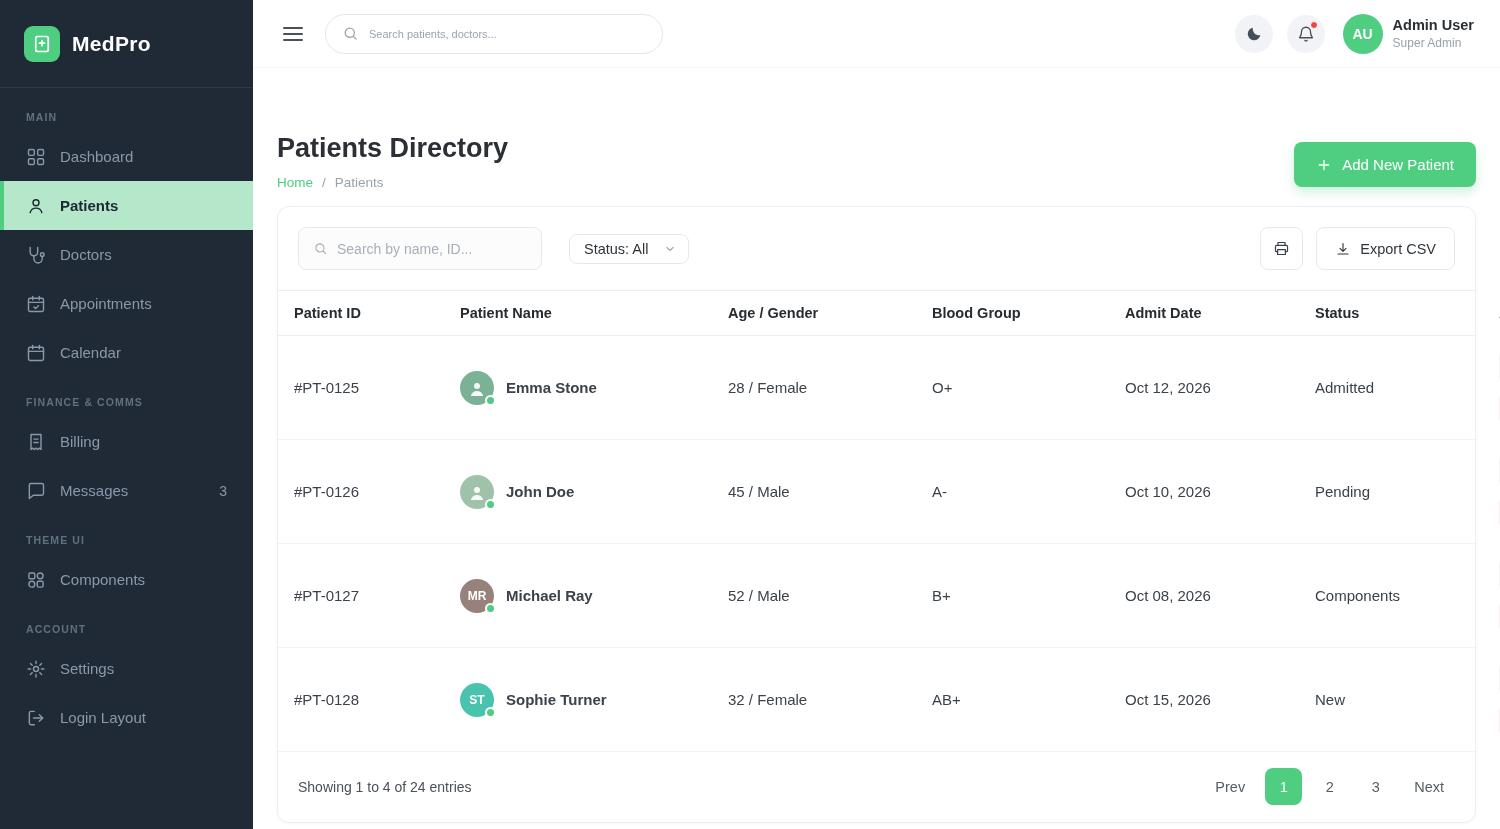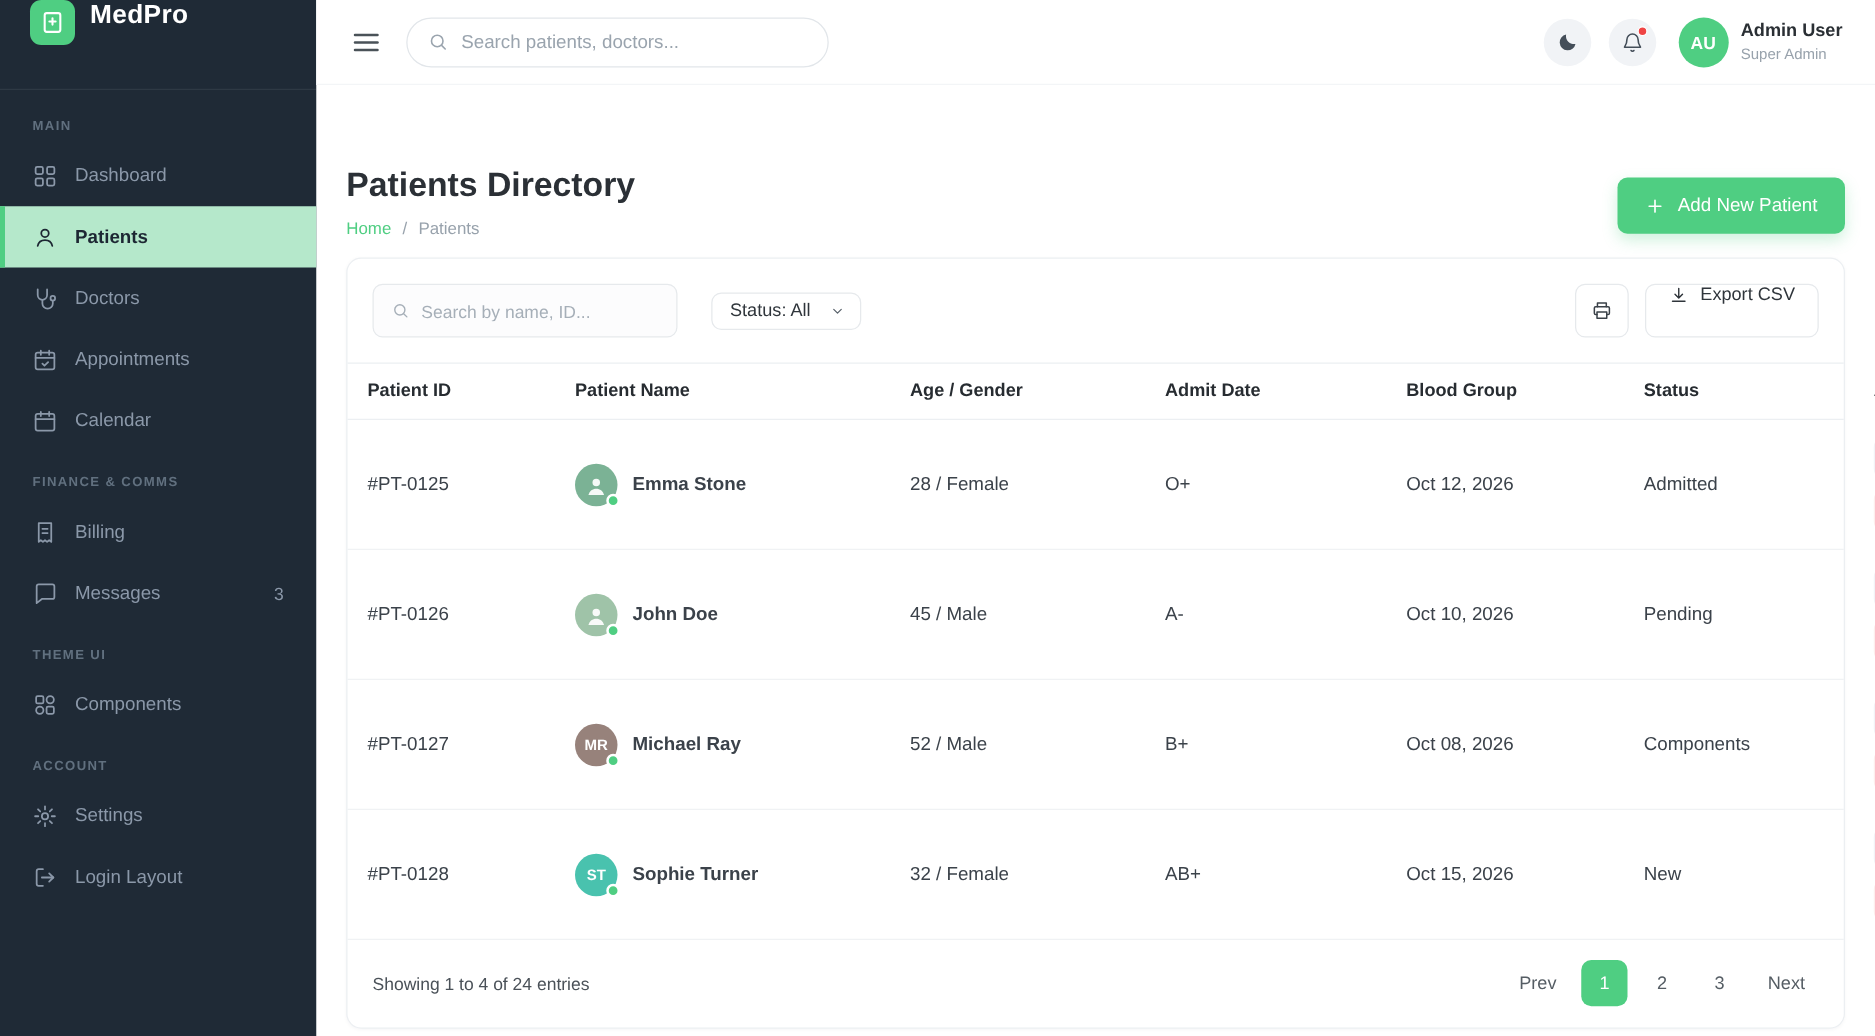--- a/index.html
+++ b/index.html
@@ -10,21 +10,21 @@
   }
   .app { display: flex; width: 1500px; height: 829px; }
 
   
   .sidebar {
     width: 253px; flex-shrink: 0;
     background: var(--sidebar-bg, #1f2a36);
     color: #8b98a9; display: flex; flex-direction: column;
   }
   .logo-row {
-    height: 72px; display: flex; align-items: flex-start; gap: 12px;
+    height: 88px; display: flex; align-items: center; gap: 12px;
     padding: 0 24px; border-bottom: 1px solid rgba(255,255,255,.07);
   }
   .logo-box {
     width: 36px; height: 36px; border-radius: 9px;
     background: var(--accent, #4fce82); color: #fff;
     display: flex; align-items: center; justify-content: center;
   }
   .logo-text { color: #fff; font-size: 21px; font-weight: 700; letter-spacing: .3px; }
   .nav { padding: 4px 0 10px; }
   .section-label {
@@ -56,21 +56,21 @@
     background: none; border: none; cursor: pointer;
     display: flex; flex-direction: column; gap: 4px; padding: 4px;
   }
   .hamburger span { display: block; width: 20px; height: 2px; background: #4a5258; border-radius: 2px; }
   .topsearch {
     width: 338px; height: 40px; border: 1px solid #e2e6ea; border-radius: 20px;
     display: flex; align-items: center; gap: 10px; padding: 0 16px; color: #9aa4ae;
   }
   .topsearch svg { width: 17px; height: 17px; flex-shrink: 0; }
   .topsearch input {
-    border: none; outline: none; flex: 1; font-size: 15px;
+    border: none; outline: none; flex: 1; font-size: 11px;
     font-family: "Liberation Sans", sans-serif; color: #0c4a6e; background: transparent;
   }
   .topsearch input::placeholder { color: #9aa4ae; }
   .top-right { margin-left: auto; display: flex; align-items: center; gap: 14px; }
   .icon-circle {
     width: 38px; height: 38px; border-radius: 50%; background: #f1f3f6;
     border: none; cursor: pointer; color: #444e59; position: relative;
     display: flex; align-items: center; justify-content: center;
   }
   .icon-circle svg { width: 18px; height: 18px; }
@@ -134,21 +134,21 @@
   .icon-btn {
     width: 43px; height: 43px; border: 1px solid #e6e9ec; border-radius: 8px;
     background: #fff; cursor: pointer; color: #3a4148;
     display: flex; align-items: center; justify-content: center;
   }
   .icon-btn svg { width: 17px; height: 17px; }
   .export-btn {
     height: 43px; border: 1px solid #e6e9ec; border-radius: 8px; background: #fff;
     padding: 0 18px; cursor: pointer; font-size: 14.5px; color: #2f353b;
     font-family: "Liberation Sans", sans-serif;
-    display: flex; align-items: flex-start; gap: 9px;
+    display: flex; align-items: center; gap: 9px;
   }
   .export-btn svg { width: 16px; height: 16px; }
 
   
   .tgrid {
     display: grid;
     grid-template-columns: 146px 248px 184px 173px 170px 164px 1fr;
     align-items: center; padding: 0 16px; gap: 20px;
   }
   .thead { border-top: 1px solid #eceff2; border-bottom: 1px solid #eceff2; }
@@ -410,22 +410,22 @@
                 </svg>
               <span>Export CSV</span>
             </button>
           </div>
         </div>
 
         <div class="tgrid thead">
           <div>Patient ID</div>
           <div>Patient Name</div>
           <div>Age / Gender</div>
+          <div>Blood Group</div>
           <div>Admit Date</div>
-          <div>Blood Group</div>
           <div>Status</div>
           <div>Action</div>
         </div>
 
           <div class="tgrid trow">
             <div>#PT-0125</div>
             <div class="cell-name">
               <span class="avatar" data-variant="photo" style="background: rgb(123, 178, 149);">
                 <svg class="person-icon" viewBox="0 0 24 24">
                   <circle cx="12" cy="8.5" r="3.6" fill="currentColor"></circle>

